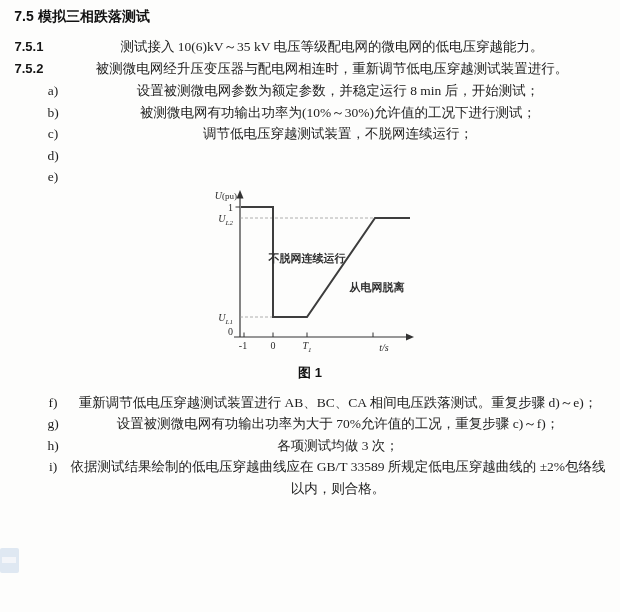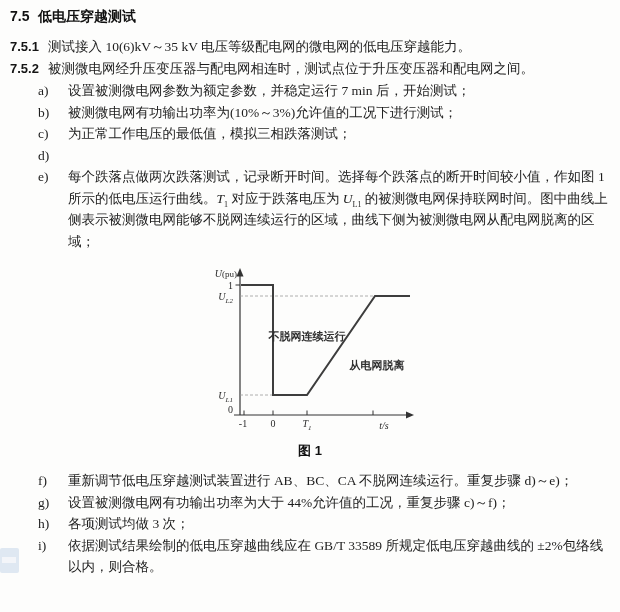--- a/index.html
+++ b/index.html
@@ -2,41 +2,41 @@
 <html lang="zh"><head>
 <meta charset="utf-8">
 <style>
   html,body{margin:0;padding:0;}
   body{
     width:620px;height:612px;overflow:hidden;position:relative;
     background:#fdfdfc;color:#1d1d1d;
     font-family:"Liberation Serif","DejaVu Serif",serif;
     font-size:13.5px;
   }
-  .page{position:relative;width:620px;height:612px;padding-top:8px;box-sizing:border-box;}
+  .page{position:relative;width:620px;height:612px;padding-top:8px;box-sizing:border-box;text-align:center;}
 
   
   .hei{font-family:"Liberation Sans","DejaVu Sans",sans-serif;font-weight:bold;}
 
   .sec-heading{display:flex;padding-left:10px;font-size:14px;margin-bottom:10px;color:#111;}
   .sec-heading .num{min-width:28px;}
 
   .para{display:flex;padding-left:10px;line-height:22px;}
   .para .pnum{min-width:38px;font-size:13px;color:#151515;}
   .para .ptext{flex:1;padding-right:4px;}
 
   .steps{margin:0;padding:0;}
   .step{display:flex;padding-left:38px;line-height:21.5px;}
   .step .slabel{min-width:30px;color:#1d1d1d;}
   .step .stext{width:540px;}
 
   .v{font-style:italic;font-family:"Liberation Serif","DejaVu Serif",serif;}
   sub{font-size:8px;line-height:0;}
 
-  .figure-wrap{position:relative;width:300px;margin:16px 0 0 170px;height:172px;}
+  .figure-wrap{position:relative;width:300px;margin:2px 0 0 170px;height:172px;}
   .fig-caption{display:flex;justify-content:center;gap:6px;margin-top:2px;
     font-size:13px;color:#111;}
   .steps.lower{margin-top:10px;}
 
   svg text{fill:#2a2a2a;font-family:"Liberation Serif","DejaVu Serif",serif;}
   .axnum{font-size:10px;}
   .axvar{font-size:10px;font-style:italic;}
   .axsub{font-size:7px;font-style:italic;}
   .region{font-family:"Liberation Sans","DejaVu Sans",sans-serif;font-weight:bold;
     font-size:11px;fill:#2f2f2f;}
@@ -46,51 +46,50 @@
   .watermark .wm-inner{position:absolute;left:2px;top:9px;width:14px;height:6px;
     background:#eef3fa;opacity:.9;}
 </style>
 </head>
 <body>
 
 <div class="page">
 
   <div class="sec-heading hei">
     <span class="num">7.5</span>
-    <span>低电压穿越测试</span>
+    <span>模拟三相跌落测试</span>
   </div>
 
   <div class="para">
     <span class="pnum hei">7.5.1</span>
     <span class="ptext">测试接入 10(6)kV～35 kV 电压等级配电网的微电网的低电压穿越能力。</span>
   </div>
   <div class="para">
     <span class="pnum hei">7.5.2</span>
-    <span class="ptext">被测微电网经升压变压器与配电网相连时，测试点位于升压变压器和配电网之间。</span>
+    <span class="ptext">被测微电网经升压变压器与配电网相连时，重新调节低电压穿越测试装置进行。</span>
   </div>
 
   <div class="steps">
     <div class="step">
       <span class="slabel">a)</span>
-      <span class="stext">设置被测微电网参数为额定参数，并稳定运行 7 min 后，开始测试；</span>
+      <span class="stext">设置被测微电网参数为额定参数，并稳定运行 8 min 后，开始测试；</span>
     </div>
     <div class="step">
       <span class="slabel">b)</span>
-      <span class="stext">被测微电网有功输出功率为(10%～3%)允许值的工况下进行测试；</span>
+      <span class="stext">被测微电网有功输出功率为(10%～30%)允许值的工况下进行测试；</span>
     </div>
     <div class="step">
       <span class="slabel">c)</span>
-      <span class="stext">为正常工作电压的最低值，模拟三相跌落测试；</span>
+      <span class="stext">调节低电压穿越测试装置，不脱网连续运行；</span>
     </div>
     <div class="step">
       <span class="slabel">d)</span>
     </div>
     <div class="step">
       <span class="slabel">e)</span>
-      <span class="stext">每个跌落点做两次跌落测试，记录断开时间。选择每个跌落点的断开时间较小值，作如图 1 所示的低电压运行曲线。<i class="v">T</i><sub>1</sub> 对应于跌落电压为 <i class="v">U</i><sub>L1</sub> 的被测微电网保持联网时间。图中曲线上侧表示被测微电网能够不脱网连续运行的区域，曲线下侧为被测微电网从配电网脱离的区域；</span>
     </div>
   </div>
 
   <div class="figure-wrap">
     <svg width="300" height="172" viewBox="0 0 300 172">
 
       <line x1="70" y1="8" x2="70" y2="147" stroke="#333" stroke-width="1.2"></line>
       <polygon points="70,0 66.5,8.5 73.5,8.5" fill="#333"></polygon>
       <line x1="64" y1="147" x2="237" y2="147" stroke="#333" stroke-width="1.2"></line>
       <polygon points="244,147 236,143.5 236,150.5" fill="#333"></polygon>
@@ -122,25 +121,25 @@
     </svg>
   </div>
 
   <div class="fig-caption hei">
     <span>图 1</span>
   </div>
 
   <div class="steps lower">
     <div class="step">
       <span class="slabel">f)</span>
-      <span class="stext">重新调节低电压穿越测试装置进行 AB、BC、CA 不脱网连续运行。重复步骤 d)～e)；</span>
+      <span class="stext">重新调节低电压穿越测试装置进行 AB、BC、CA 相间电压跌落测试。重复步骤 d)～e)；</span>
     </div>
     <div class="step">
       <span class="slabel">g)</span>
-      <span class="stext">设置被测微电网有功输出功率为大于 44%允许值的工况，重复步骤 c)～f)；</span>
+      <span class="stext">设置被测微电网有功输出功率为大于 70%允许值的工况，重复步骤 c)～f)；</span>
     </div>
     <div class="step">
       <span class="slabel">h)</span>
       <span class="stext">各项测试均做 3 次；</span>
     </div>
     <div class="step">
       <span class="slabel">i)</span>
       <span class="stext">依据测试结果绘制的低电压穿越曲线应在 GB/T 33589 所规定低电压穿越曲线的 ±2%包络线以内，则合格。</span>
     </div>
   </div>

